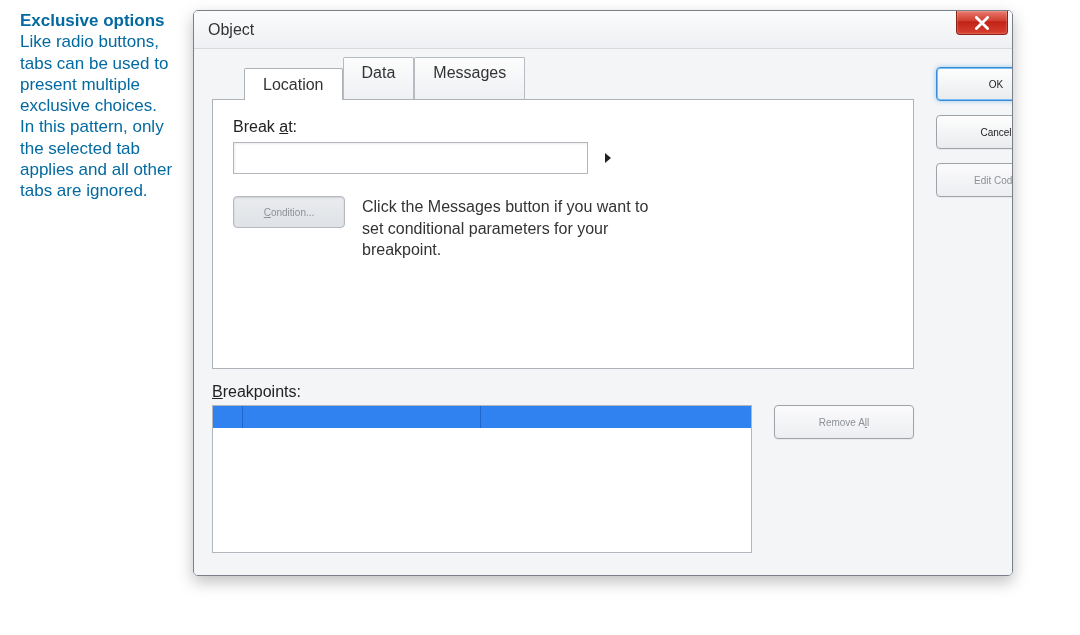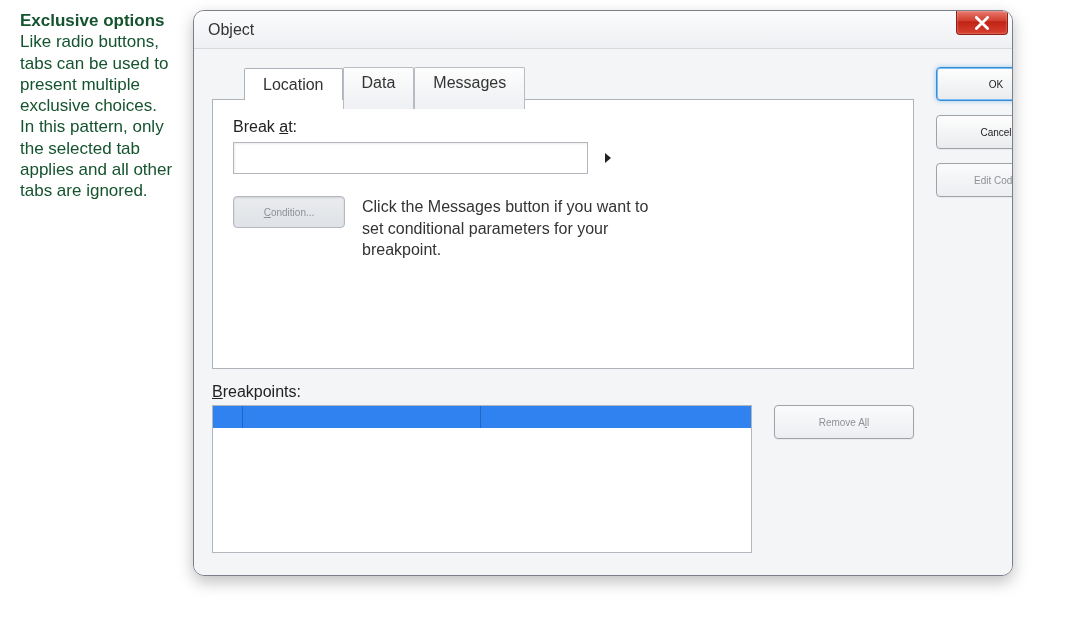--- a/index.html
+++ b/index.html
@@ -17,34 +17,34 @@
   .page {
     display: flex;
     padding: 10px 20px;
     gap: 18px;
   }
   .sidenote {
     width: 155px;
     font-family: Arial, Helvetica, sans-serif;
     font-size: 17px;
     line-height: 1.25;
-    color: #14532d;
+    color: #0369a1;
   }
   .sidenote .heading {
     font-weight: bold;
   }
   .dialog-wrap {
     flex: 0 0 auto;
     width: 820px;
     position: relative;
   }
   .dialog {
     width: 820px;
     border: 1px solid #7a7f8a;
-    border-radius: 11px;
+    border-radius: 5px;
     background: linear-gradient(#fdfdfe, #f0f1f4);
     box-shadow: 0 6px 16px rgba(0,0,0,0.25);
     overflow: hidden;
   }
   .titlebar {
     height: 38px;
     background: linear-gradient(#fcfcfd, #eef0f3);
     border-bottom: 1px solid #d6d9de;
     display: flex;
     align-items: center;
@@ -76,20 +76,21 @@
   .dialog-body {
     display: flex;
     padding: 18px 18px 22px 18px;
     gap: 22px;
     background: #f4f5f7;
   }
   .main-col { flex: 1 1 auto; }
   .right-col { width: 140px; display: flex; flex-direction: column; gap: 14px; }
   .tabstrip {
     display: flex;
+    align-items: flex-end;
     height: 32px;
     position: relative;
     z-index: 2;
     padding-left: 32px;
   }
   .tab {
     height: 42px;
     line-height: 30px;
     padding: 0 18px;
     border: 1px solid #b7bbc2;

